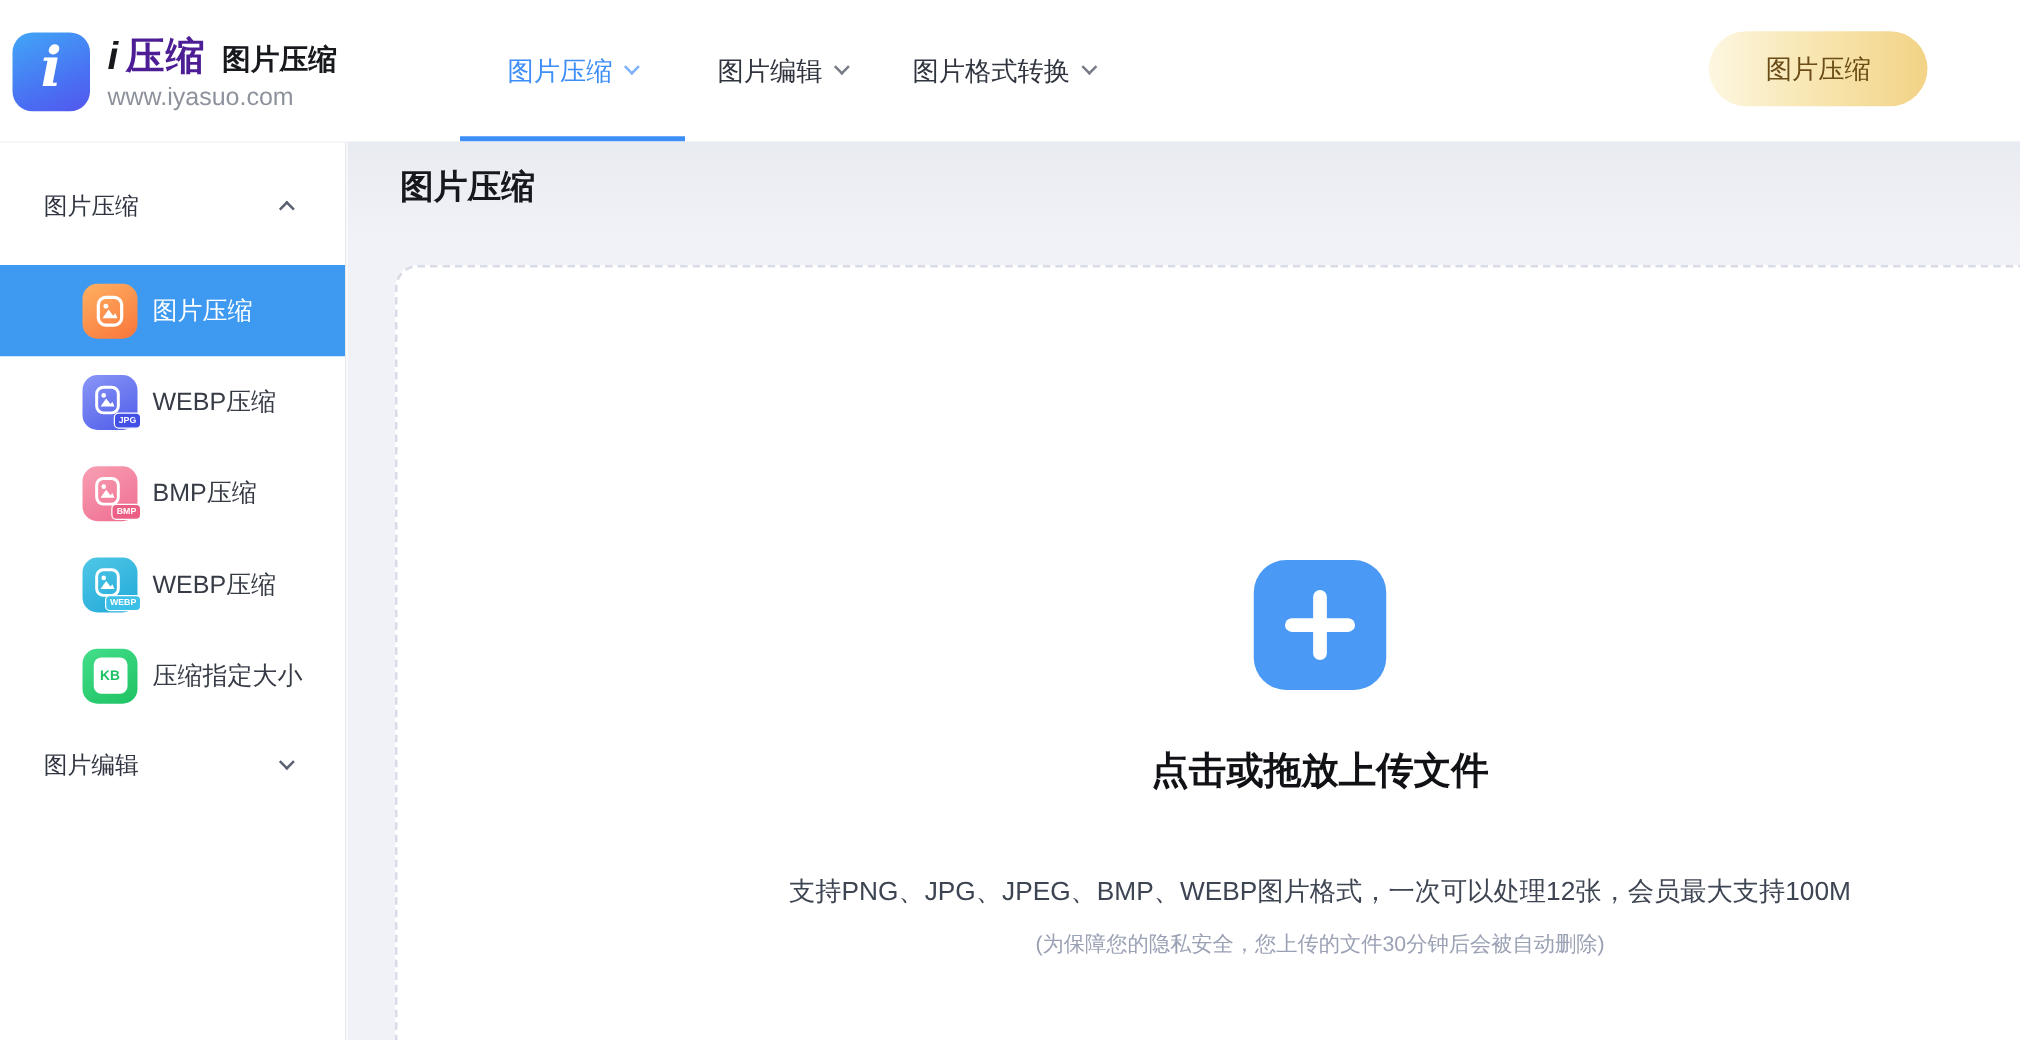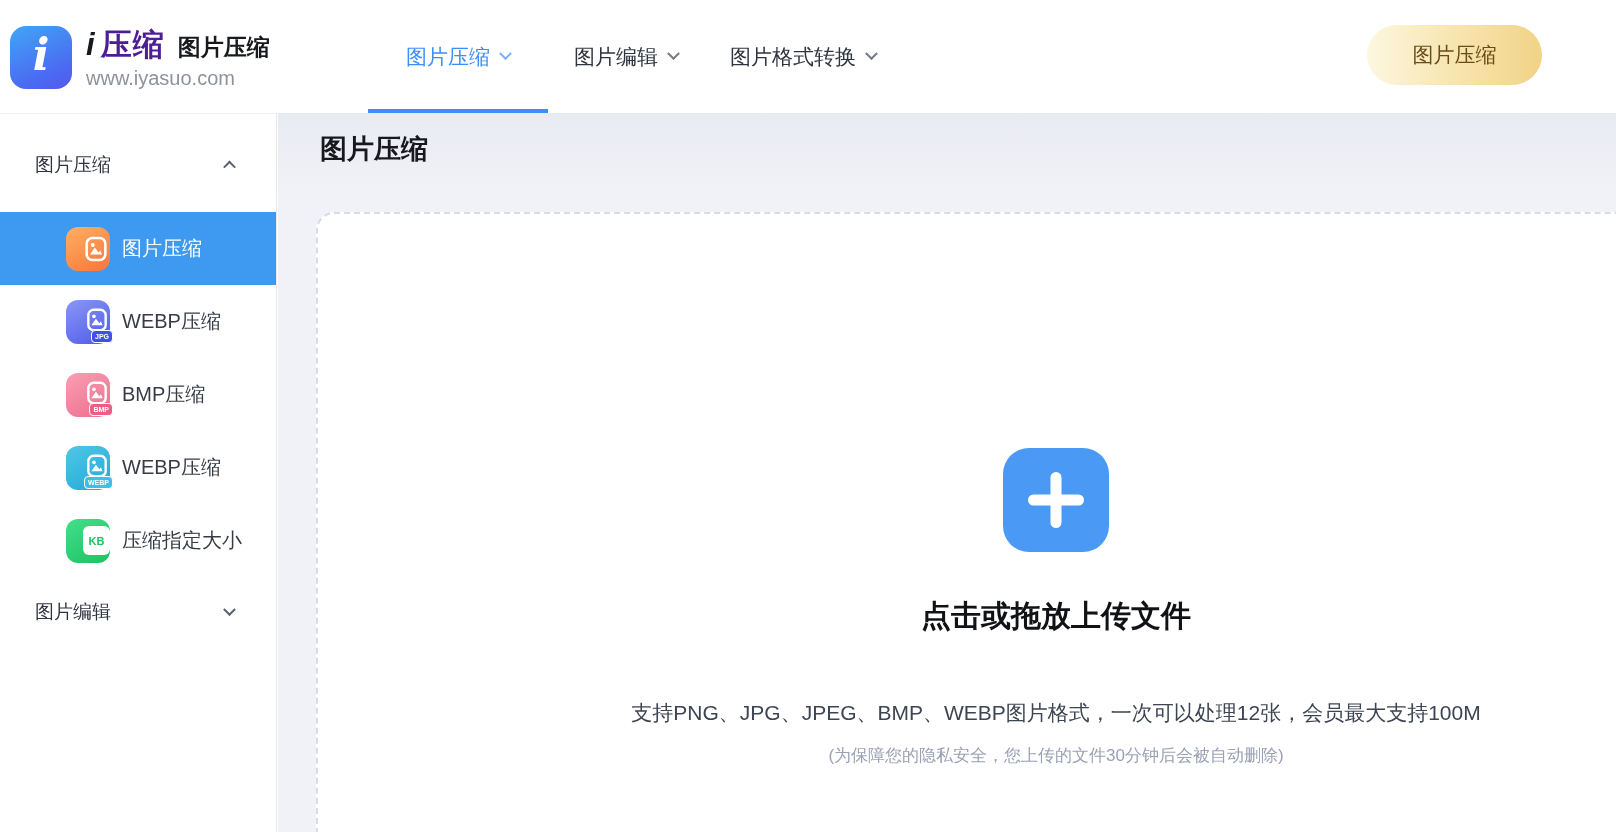--- a/index.html
+++ b/index.html
@@ -42,21 +42,21 @@
     font-size:19px; color:#2f3440; cursor:pointer; }
   .group-header .chev { margin-left:auto; color:#596070; }
   .chev.up { transform:rotate(-135deg) translate(-1px,-1px); }
   .chev.down { transform:rotate(45deg) translate(-2px,-2px); }
   .side-list { margin-top:12px; }
   .side-item { height:73px; display:flex; align-items:center; padding-left:66px; gap:12px;
     font-size:20px; color:#363b45; cursor:pointer; }
   .side-item.active { background:#3e9af1; color:#fff; }
 
   .app-icon { width:44px; height:44px; border-radius:12px; position:relative; flex:0 0 44px;
-    display:flex; align-items:center; justify-content:flex-end; }
+    display:flex; align-items:center; justify-content:center; }
   .ic-orange { background:linear-gradient(150deg,#ffb061 0%,#f8753b 100%); }
   .ic-jpg   { background:linear-gradient(150deg,#8a97f6 0%,#4e5be9 100%); }
   .ic-png   { background:linear-gradient(150deg,#a46ef9 0%,#7a3bef 100%); }
   .ic-bmp   { background:linear-gradient(150deg,#f89fb3 0%,#ee6d8e 100%); }
   .ic-webp  { background:linear-gradient(150deg,#4fc7e6 0%,#21a9d8 100%); }
   .ic-id    { background:linear-gradient(150deg,#9f6cfa 0%,#7c4bf2 100%); }
   .ic-kb    { background:linear-gradient(150deg,#43de8a 0%,#1ec263 100%); }
   .fmt-badge { position:absolute; right:-3px; bottom:1px; font-size:7px; font-weight:700;
     color:#fff; line-height:1; padding:2px 3px; border-radius:4px; border:1px solid #fff; }
   .ic-jpg  .fmt-badge { background:#4250e6; }

